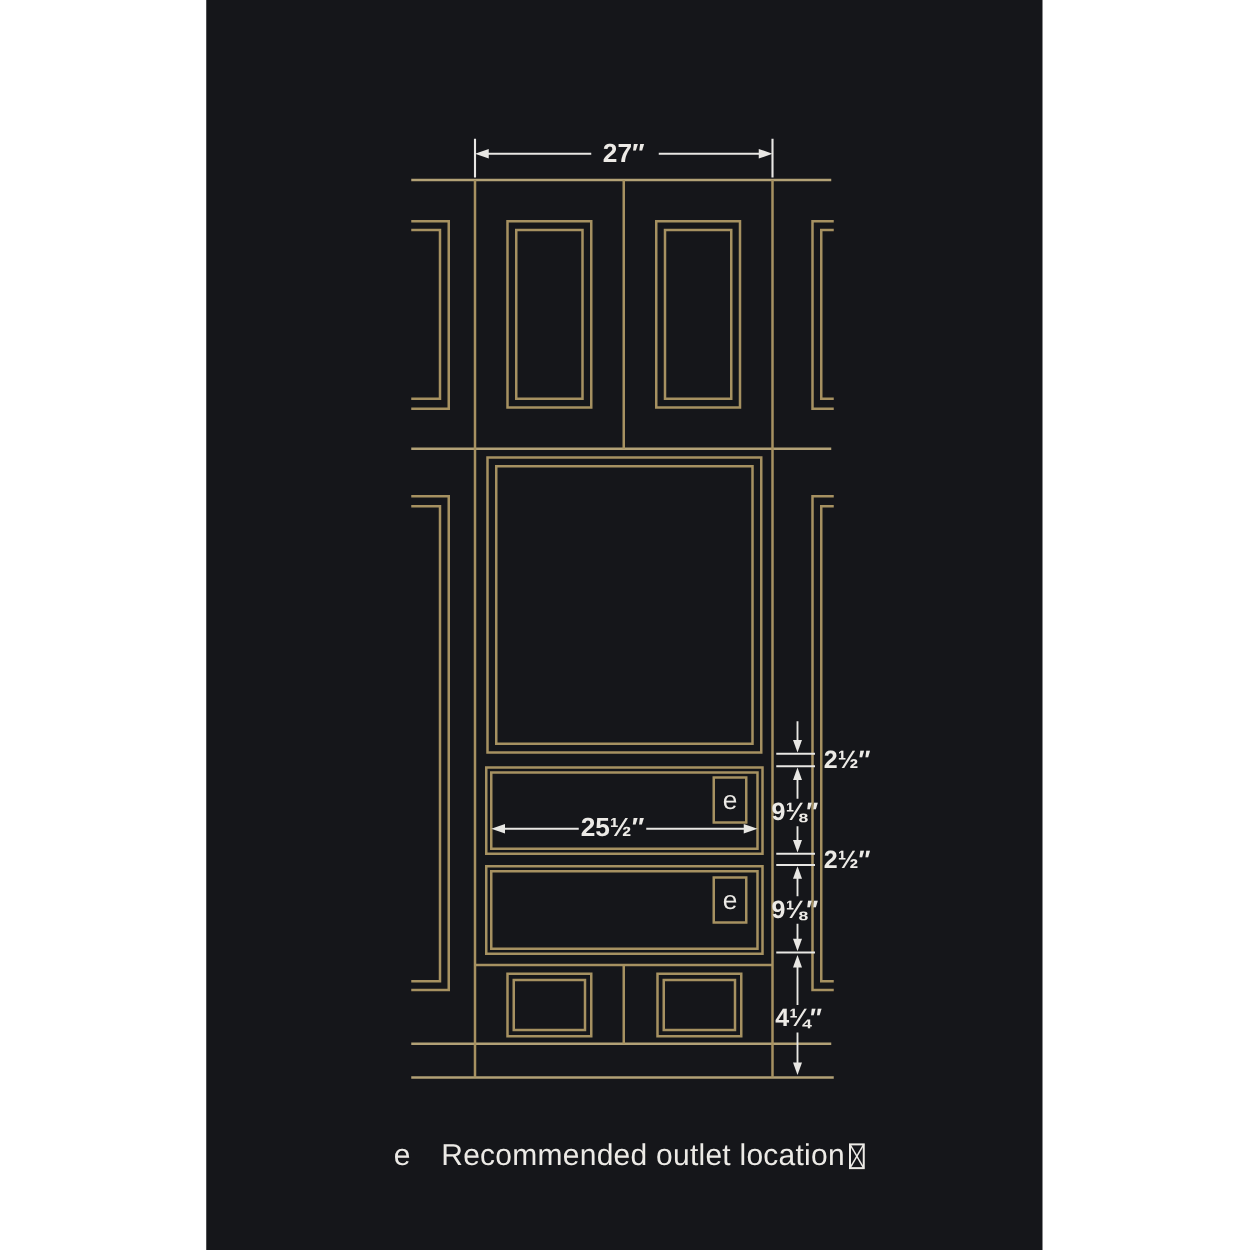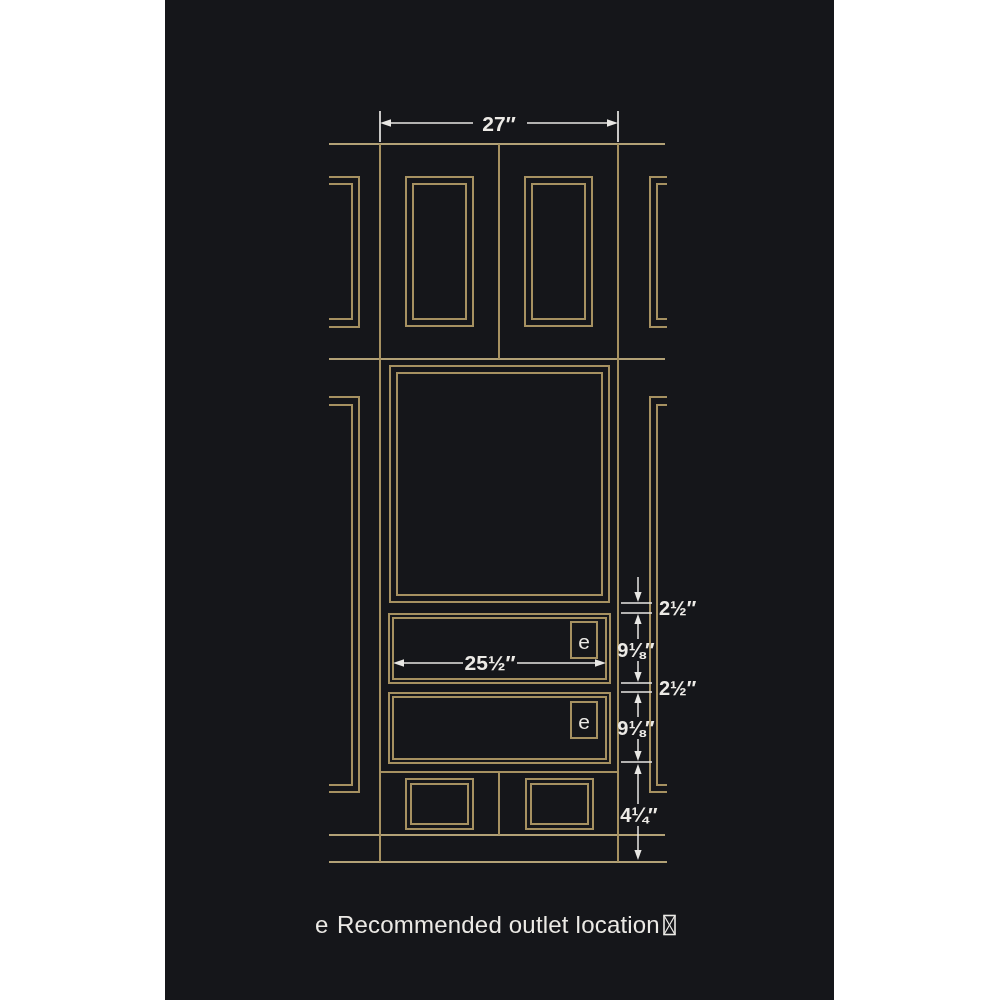--- a/index.html
+++ b/index.html
@@ -5,21 +5,21 @@
   html,body{margin:0;padding:0;background:#ffffff;}
   .page{position:relative;width:1000px;height:1000px;background:#ffffff;overflow:hidden;
         font-family:"Liberation Sans","DejaVu Sans",sans-serif;}
   .canvas{position:absolute;left:165px;top:0;width:669px;height:1000px;background:#15161a;}
   svg text{font-family:"Liberation Sans","DejaVu Sans",sans-serif;}
   .dim-label{fill:#eceae6;font-weight:700;}
   .e-letter{fill:#eceae6;font-weight:400;}
   .legend{position:absolute;left:150px;top:911px;display:flex;align-items:center;
           color:#eceae6;font-size:24px;line-height:28px;}
   .legend .marker{width:22px;text-align:left;}
-  .legend .label{margin-left:0px;letter-spacing:0.2px;}
+  .legend .label{margin-left:16px;letter-spacing:0.2px;}
   .legend .tofu{margin-left:3px;display:inline-block;}
 </style>
 </head>
 <body>
 
 <div class="page">
   <div class="canvas">
 
     <svg width="669" height="1000" viewBox="0 0 669 1000">
 

